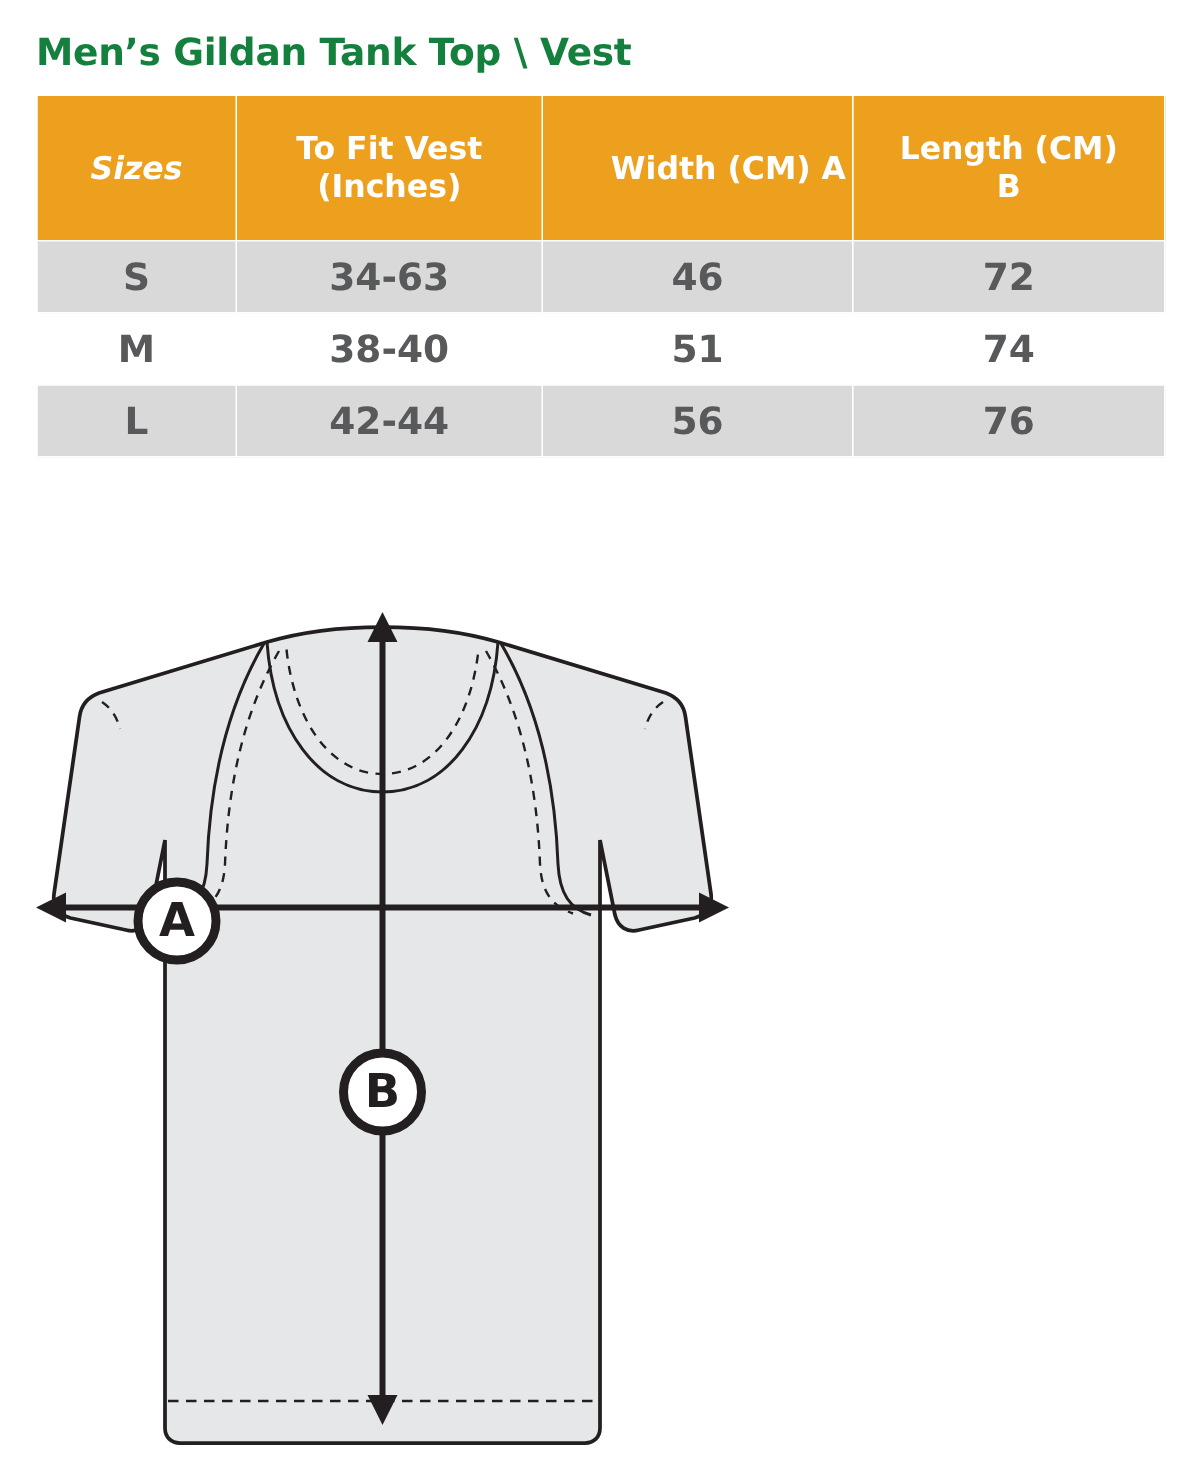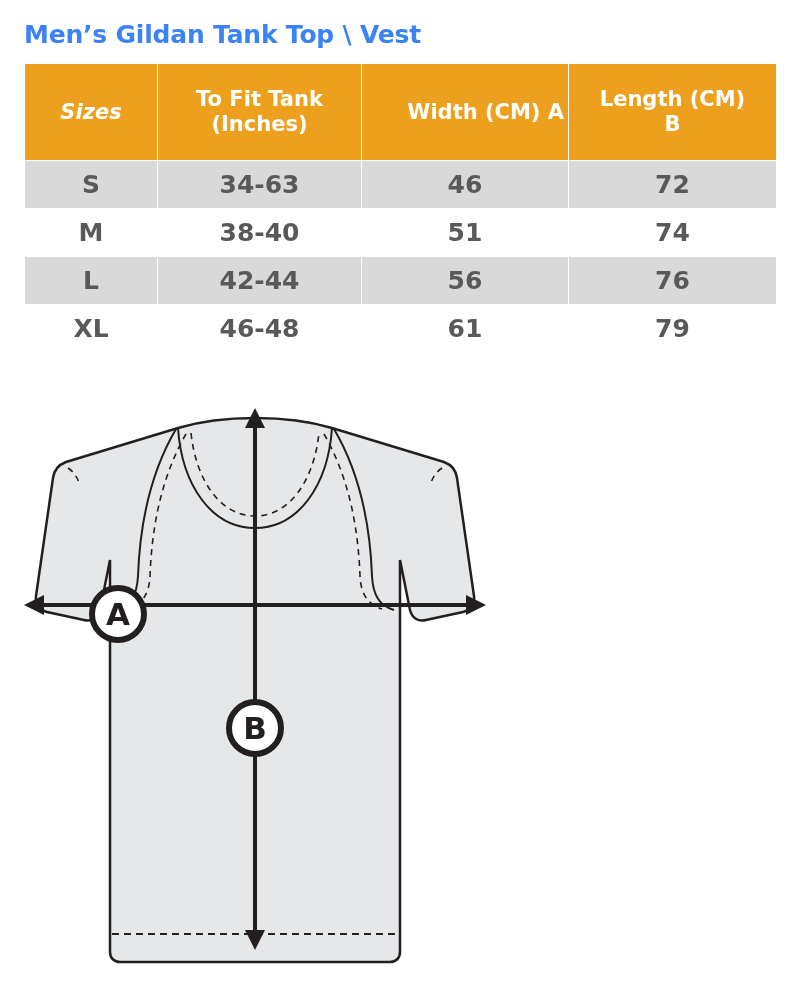--- a/index.html
+++ b/index.html
@@ -14,21 +14,21 @@
     font-family: "DejaVu Sans", "Liberation Sans", sans-serif;
     color: #231f20;
     position: relative;
     overflow: hidden;
   }
   .page-title {
     font-size: 25px;
     font-weight: bold;
     letter-spacing: -0.2px;
     padding: 20px 0 0 24px;
-    color: #3b82f6;
+    color: #15803d;
   }
   .table-wrap {
     margin: 14px 24px 0 24px;
   }
   table.size-table {
     border-collapse: collapse;
     width: 752px;
     table-layout: fixed;
   }
   table.size-table th {
@@ -74,21 +74,21 @@
 <body>
 
 <div class="page-title">Men’s Gildan Tank Top \ Vest</div>
 
 <div class="table-wrap">
   <table class="size-table">
     <thead>
       <tr>
         <th class="col-sizes">Sizes</th>
         <th class="col-chest">
-          <div>To Fit Tank</div>
+          <div>To Fit Vest</div>
           <div>(Inches)</div>
         </th>
         <th class="col-width">Width (CM) A</th>
         <th class="col-length">
           <div>Length  (CM)</div>
           <div>B</div>
         </th>
       </tr>
     </thead>
     <tbody>
@@ -102,26 +102,20 @@
         <td>M</td>
         <td>38-40</td>
         <td>51</td>
         <td>74</td>
       </tr>
       <tr class="row-odd">
         <td>L</td>
         <td>42-44</td>
         <td>56</td>
         <td>76</td>
-      </tr>
-      <tr class="row-even">
-        <td>XL</td>
-        <td>46-48</td>
-        <td>61</td>
-        <td>79</td>
       </tr>
     </tbody>
   </table>
 </div>
 
 <div class="diagram">
   <svg width="800" height="585" viewBox="0 0 800 585" xmlns="http://www.w3.org/2000/svg">
 
     <g>
       <path d="M255 18

